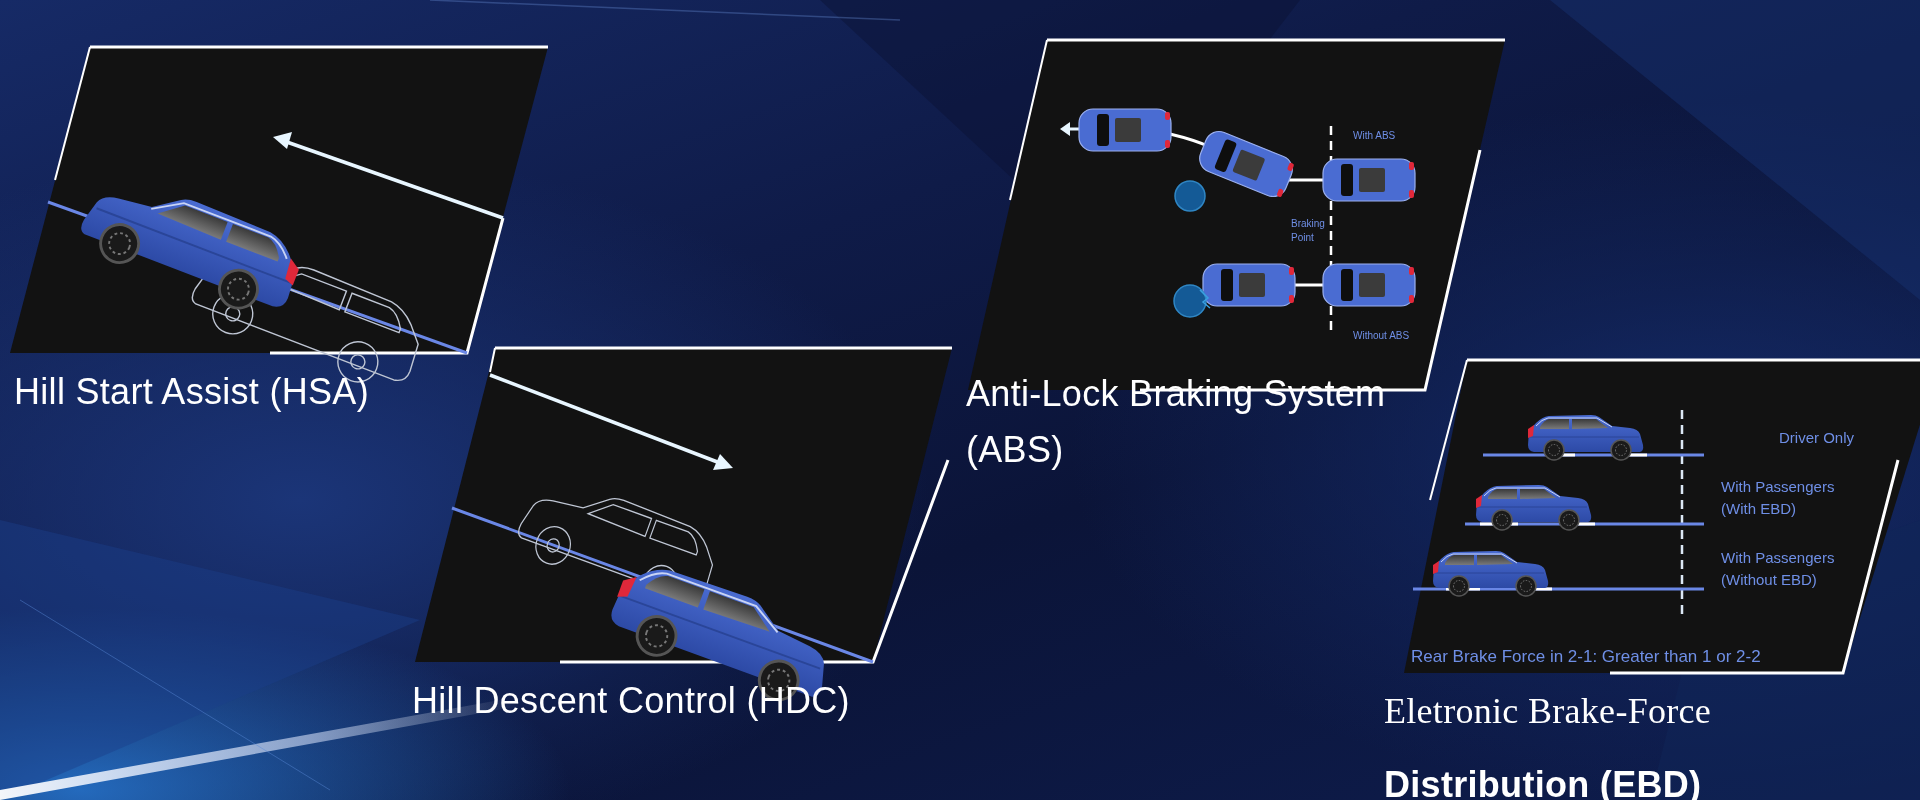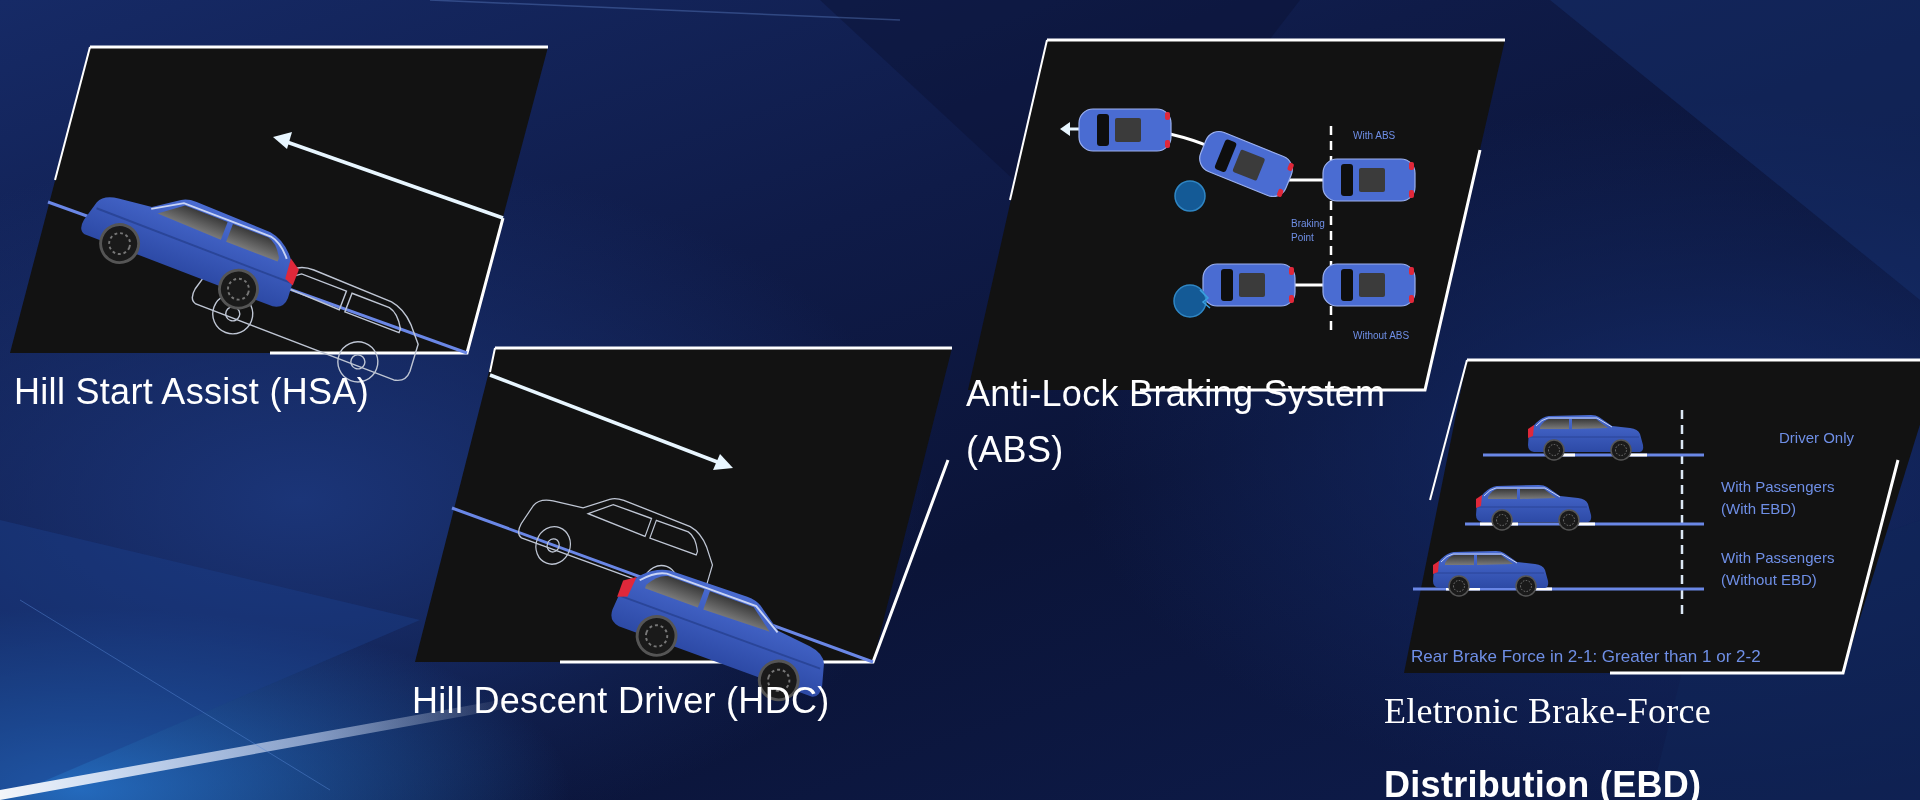--- a/index.html
+++ b/index.html
@@ -192,17 +192,17 @@
     <text class="svg-label" x="1854" y="443" font-size="15" fill="#6f8fe6" text-anchor="end">Driver Only</text>
     <text class="svg-label" x="1721" y="492" font-size="15" fill="#6f8fe6">With Passengers</text>
     <text class="svg-label" x="1721" y="514" font-size="15" fill="#6f8fe6">(With EBD)</text>
     <text class="svg-label" x="1721" y="563" font-size="15" fill="#6f8fe6">With Passengers</text>
     <text class="svg-label" x="1721" y="585" font-size="15" fill="#6f8fe6">(Without EBD)</text>
     <text class="svg-label" x="1411" y="662" font-size="17" fill="#6f8fe6">Rear Brake Force in 2-1: Greater than 1 or 2-2</text>
   </g>
 </svg>
 
 <div class="title" style="left:14px; top:374px;">Hill Start Assist (HSA)</div>
-<div class="title" style="left:412px; top:683px;">Hill Descent Driver (HDC)</div>
+<div class="title" style="left:412px; top:683px;">Hill Descent Control (HDC)</div>
 <div class="title" style="left:966px; top:376px;text-align:center;">Anti-Lock Braking System</div>
 <div class="title" style="left:966px; top:432px;">(ABS)</div>
 <div class="title" style="left:1384px; top:694px;font-family:Liberation Serif, serif;">Eletronic Brake-Force</div>
 <div class="title" style="left:1384px; top:767px;font-weight:bold;">Distribution (EBD)</div>
 
 </body></html>

